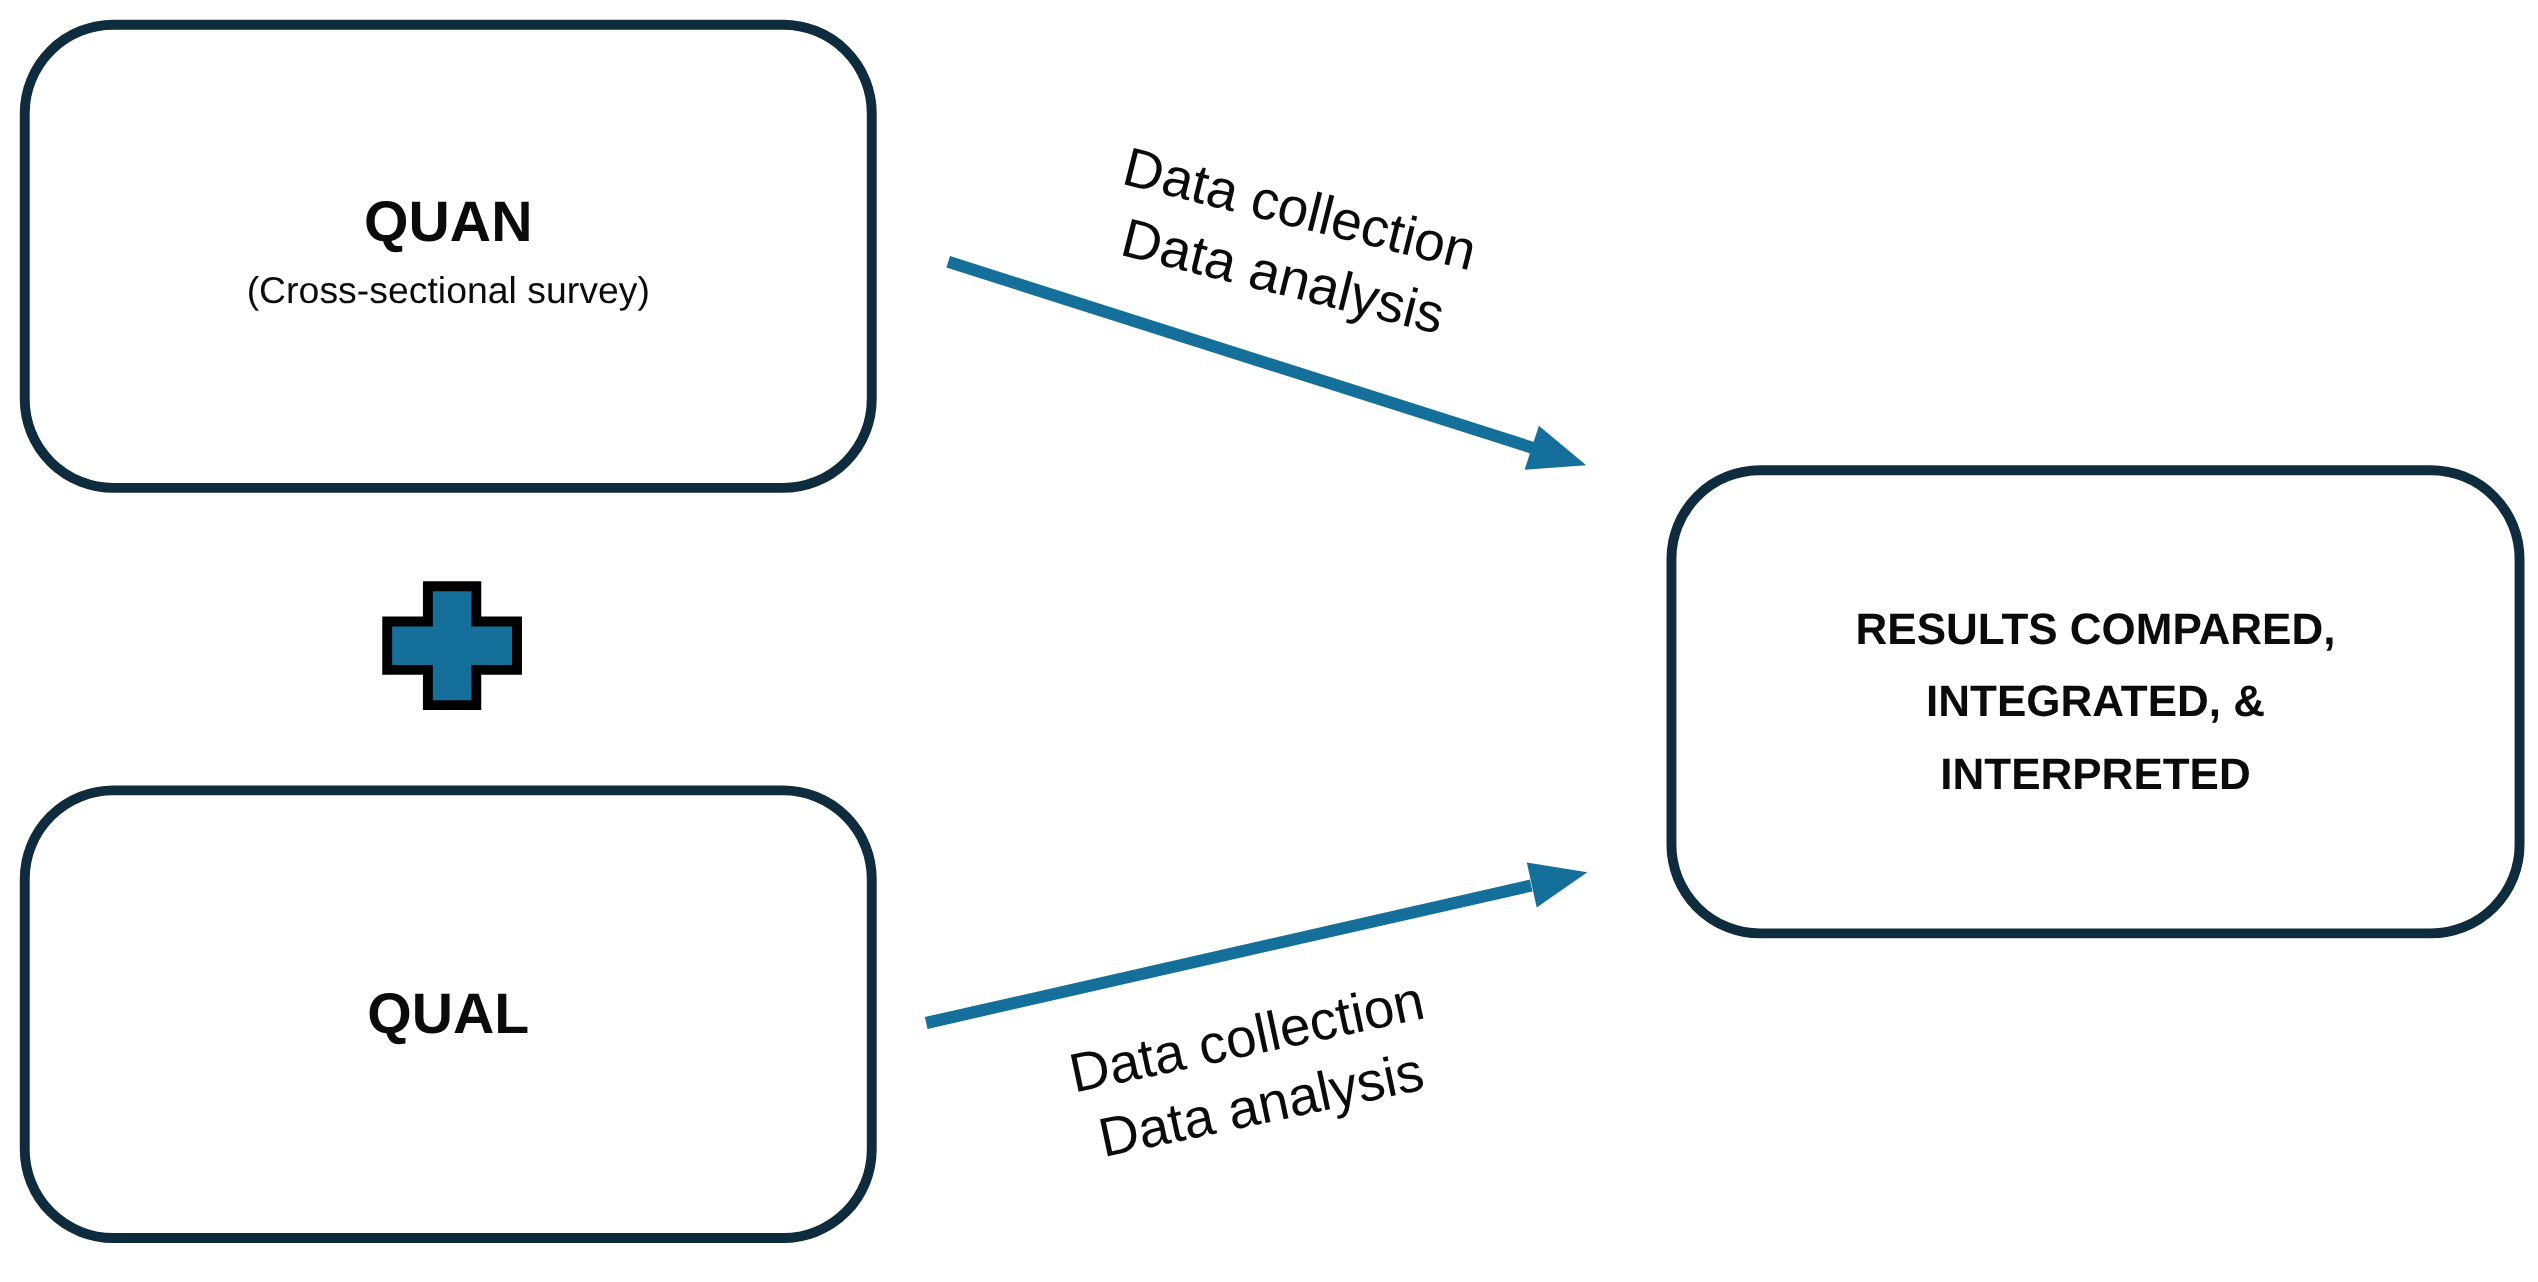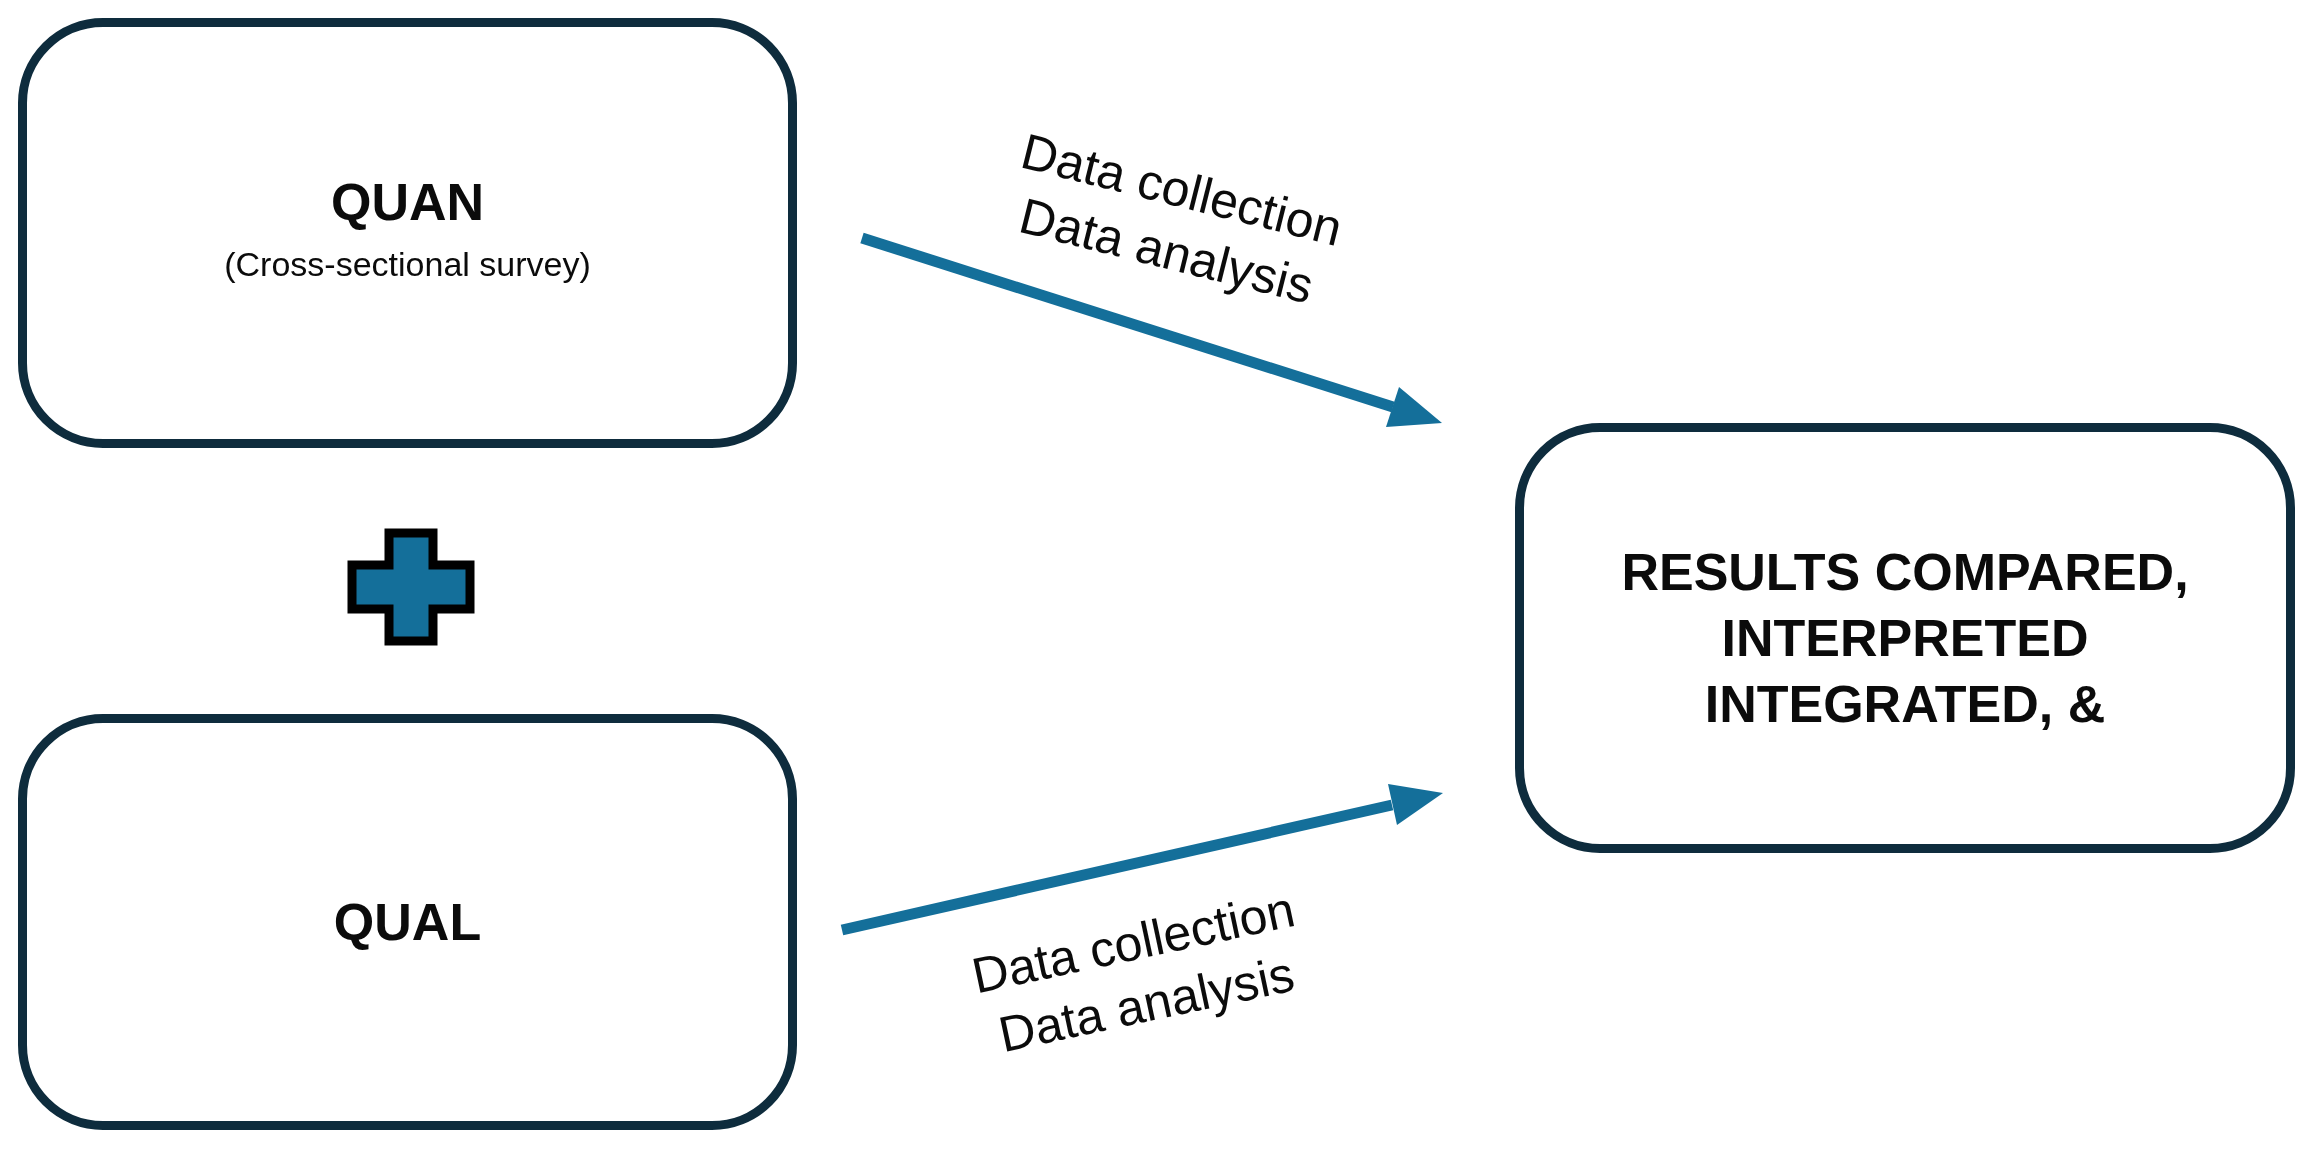--- a/index.html
+++ b/index.html
@@ -43,21 +43,21 @@
     font-size: 52px;
     font-weight: 700;
     line-height: 62px;
   }
   .box-subtitle {
     font-size: 34px;
     font-weight: 400;
     line-height: 62px;
   }
   .results-line {
-    font-size: 52px;
+    font-size: 40px;
     font-weight: 700;
     line-height: 66px;
   }
   .arrow-label {
     position: absolute;
     width: 420px;
     text-align: center;
     font-size: 50px;
     line-height: 63px;
     font-weight: 400;
@@ -94,22 +94,22 @@
     <div class="box-title">QUAN</div>
     <div class="box-subtitle">(Cross-sectional survey)</div>
   </div>
 
   <div class="box box-qual">
     <div class="box-title">QUAL</div>
   </div>
 
   <div class="box box-results">
     <div class="results-line">RESULTS COMPARED,</div>
+    <div class="results-line">INTEGRATED, &amp;</div>
     <div class="results-line">INTERPRETED</div>
-    <div class="results-line">INTEGRATED, &amp;</div>
   </div>
 
   <div class="arrow-label arrow-label-top">
     <div>Data collection</div>
     <div>Data analysis</div>
   </div>
 
   <div class="arrow-label arrow-label-bottom">
     <div>Data collection</div>
     <div>Data analysis</div>

